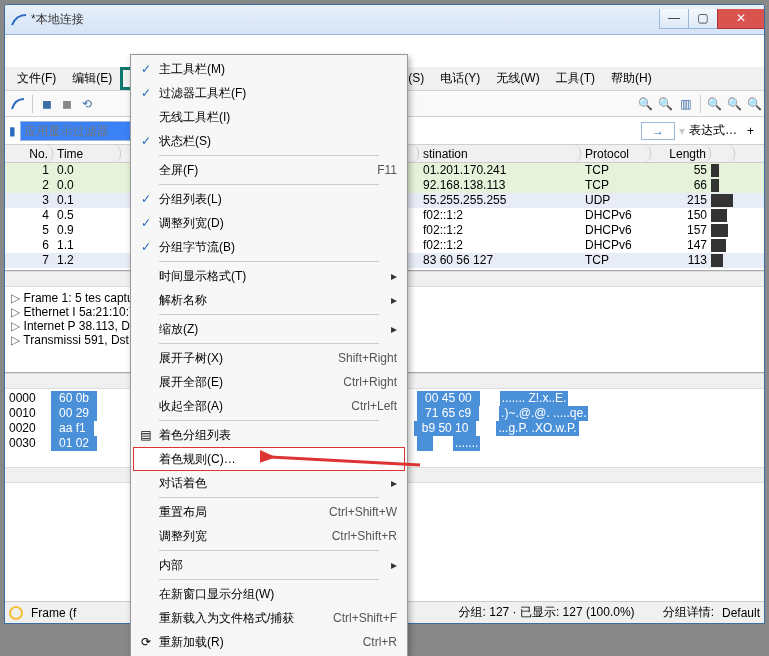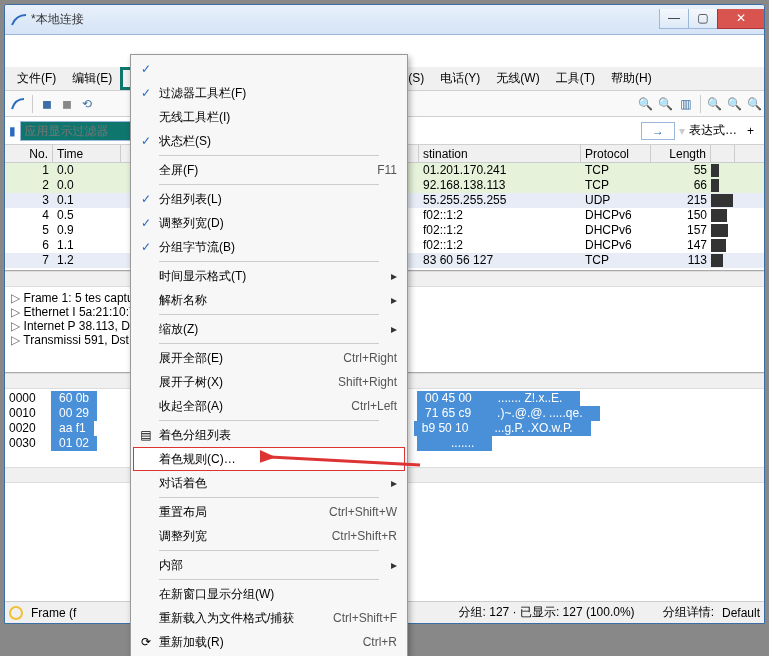--- a/index.html
+++ b/index.html
@@ -10,44 +10,44 @@
 .titlebar .controls { margin-left: auto; display: flex; height: 22px; }
 .tbtn { width: 30px; height: 20px; background: linear-gradient(#f4f8fc,#dde9f7); border: 1px solid #9bb7d9; border-top: none; display: flex; align-items: center; justify-content: center; color: #333; margin-right: -1px; }
 .tbtn.close { background: #d9534f; color: #fff; width: 48px; border-color: #a33; }
 .menubar { height: 24px; background: #f0f0f0; display: flex; align-items: stretch; border-bottom: 1px solid #d0d0d0; padding-left: 4px; margin-top: 32px; }
 .menubar .mitem { padding: 0 8px; display: flex; align-items: center; cursor: default; }
 .menubar .mitem.active { border: 3px solid #0f766e; padding: 0 20px; }
 .toolbar { height: 26px; background: #f9f9f9; display: flex; align-items: center; border-bottom: 1px solid #d0d0d0; padding-left: 4px; gap: 2px; }
 .toolbar .icon { width: 18px; height: 18px; display: inline-flex; align-items: center; justify-content: center; color: #3a6ea5; border: 1px solid transparent; }
 .toolbar .sep { width: 1px; height: 18px; background: #ccc; margin: 0 3px; }
 .filterbar { height: 28px; background: #fff; display: flex; align-items: center; padding: 2px 4px; border-bottom: 1px solid #d0d0d0; gap: 4px; }
-.filterbar input { flex: 0 0 100px; height: 20px; border: 1px solid #9bb7d9; padding: 0 4px; background: #0f766e; }
+.filterbar input { flex: 0 0 100px; height: 20px; border: 1px solid #9bb7d9; padding: 0 4px; background: #3b82f6; }
 .filterbar .expr { margin-left: auto; display: flex; align-items: center; gap: 4px; }
 .packet-list { position: relative; height: 126px; overflow: hidden; border-bottom: 1px solid #aaa; }
 .plheader { display: flex; background: #f0f0f0; border-bottom: 1px solid #ccc; height: 18px; }
-.plheader span { border-right: 1px solid #ccc; padding: 2px 4px; }
+.plheader span { border-right: 1px solid #ccc; padding: 2px 4px; border-radius: 7px; }
 .plrow { display: flex; height: 15px; font-family: Consolas, monospace; font-size: 12px; }
 .plrow span { padding: 0 4px; white-space: nowrap; overflow: hidden; }
 .plrow.tcp { background: #e6f2d9; }
 .plrow.udp { background: #e8ecf7; }
 .plrow.dhcp { background: #fff; }
 .col-no { width: 48px; text-align: right; }
 .col-time { width: 68px; }
 .col-dst { width: 162px; }
 .col-proto { width: 70px; }
 .col-len { width: 60px; text-align: right; }
 .col-bar { width: 24px; padding: 0 !important; }
 .col-bar .b { height: 13px; margin-top: 1px; background: #333; display: block; }
 .details { height: 86px; border-bottom: 1px solid #aaa; padding: 4px 6px; font-family: Consolas, monospace; overflow: hidden; }
 .details div::before { content: "▷ "; color: #666; }
 .hexview { height: 78px; background: #fff; padding: 2px 4px; font-family: Consolas, monospace; overflow: hidden; }
 .hexview .row { display: flex; height: 15px; }
 .hexview .off { width: 42px; }
 .hexview .hex { background: #4a90d9; color: #fff; padding: 0 8px; }
-.hexview .asc { background: #4a90d9; color: #fff; padding: 0 18px; margin-left: 0; }
+.hexview .asc { background: #4a90d9; color: #fff; padding: 0 2px; margin-left: 20px; }
 .statusbar { margin-top: auto; height: 22px; background: #f0f0f0; border-top: 1px solid #ccc; display: flex; align-items: center; padding: 0 4px; gap: 8px; }
 .statusbar .circle { width: 14px; height: 14px; border: 2px solid #f2c037; border-radius: 50%; }
 .hscroll { height: 16px; background: #f0f0f0; border-top: 1px solid #ddd; border-bottom: 1px solid #ddd; }
 
 .dropdown { position: absolute; left: 130px; top: 54px; width: 278px; background: #f7f7f7; border: 1px solid #999; box-shadow: 2px 3px 6px rgba(0,0,0,.3); z-index: 50; padding: 2px; }
 .dropdown .row { display: flex; align-items: center; height: 24px; padding-right: 8px; }
 .dropdown .row .ck { width: 26px; display: flex; align-items: center; justify-content: center; color: #2a6bbf; }
 .dropdown .row .lbl { flex: 1; }
 .dropdown .row .sc { color: #555; margin-left: 8px; }
 .dropdown .row .arr { margin-left: auto; color: #333; }
@@ -257,20 +257,21 @@
     <span>分组: 127 · 已显示: 127 (100.0%)</span>
     <span style="width:12px"></span>
     <span>分组详情:</span>
     <span>Default</span>
   </div>
 </div>
 
 <div class="dropdown">
   <div class="row">
       <span class="ck">✓</span>
+      <span class="lbl">主工具栏(M)</span>
     </div>
   <div class="row">
       <span class="ck">✓</span>
       <span class="lbl">过滤器工具栏(F)</span>
     </div>
   <div class="row">
       <span class="ck"></span>
       <span class="lbl">无线工具栏(I)</span>
     </div>
   <div class="row">
@@ -309,27 +310,27 @@
     </div>
   <hr>
   <div class="row">
       <span class="ck"></span>
       <span class="lbl">缩放(Z)</span>
       <span class="arr">▸</span>
     </div>
   <hr>
   <div class="row">
       <span class="ck"></span>
+      <span class="lbl">展开子树(X)</span>
+      <span class="sc">Shift+Right</span>
+    </div>
+  <div class="row">
+      <span class="ck"></span>
       <span class="lbl">展开全部(E)</span>
       <span class="sc">Ctrl+Right</span>
-    </div>
-  <div class="row">
-      <span class="ck"></span>
-      <span class="lbl">展开子树(X)</span>
-      <span class="sc">Shift+Right</span>
     </div>
   <div class="row">
       <span class="ck"></span>
       <span class="lbl">收起全部(A)</span>
       <span class="sc">Ctrl+Left</span>
     </div>
   <hr>
   <div class="row">
       <span class="ricon">▤</span>
       <span class="lbl">着色分组列表</span>

